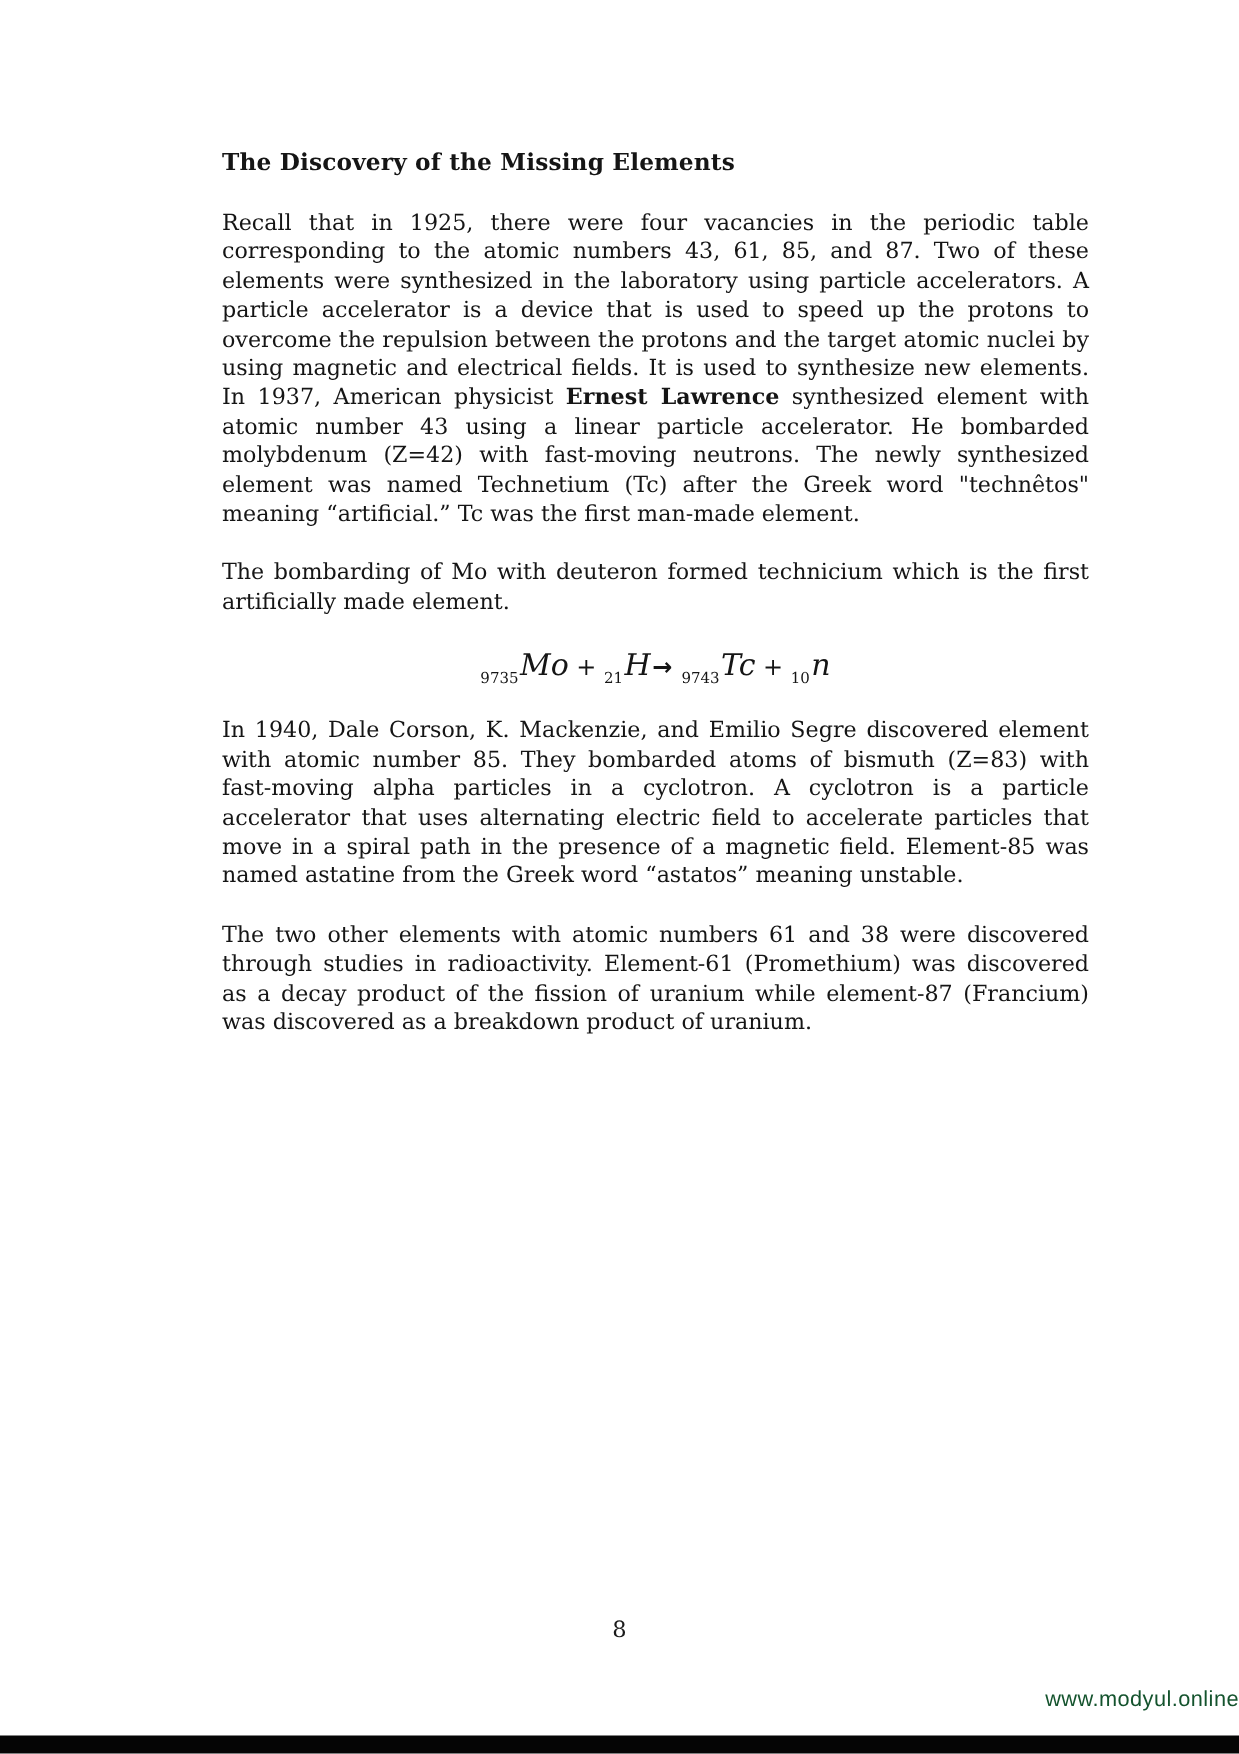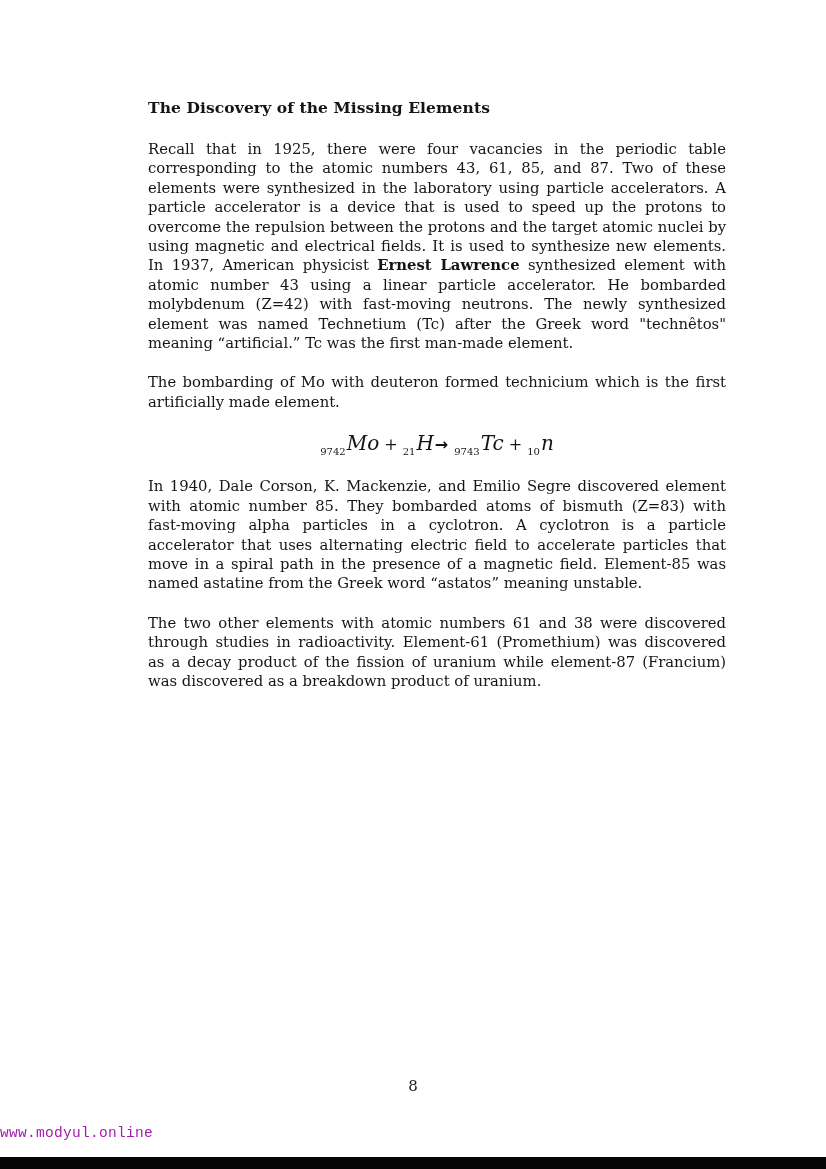--- a/index.html
+++ b/index.html
@@ -75,24 +75,24 @@
       top: 1077px;
       text-align: center;
       font-size: 15px;
       color: #1a1a1a;
     }
     .watermark {
       position: absolute;
       left: 0;
       right: 0;
       top: 1125px;
-      text-align: left;
+      text-align: right;
       font-size: 14.5px;
-      color: #a21caf;
-      font-family: Liberation Mono, monospace;
+      color: #14532d;
+      font-family: Liberation Sans, sans-serif;
       letter-spacing: 0.3px;
     }
     .footer-bar {
       position: absolute;
       left: 0;
       right: 0;
       bottom: 0;
       height: 12px;
       background: #050505;
     }
@@ -106,21 +106,21 @@
 
     <div class="doc-heading">The Discovery of the Missing Elements</div>
 
     <p class="doc-para"><span>Recall that in 1925, there were four vacancies in the periodic table corresponding to the atomic numbers 43, 61, 85, and 87. Two of these elements were synthesized in the laboratory using particle accelerators. A particle accelerator is a device that is used to speed up the protons to overcome the repulsion between the protons and the target atomic nuclei by using magnetic and electrical fields. It is used to synthesize new elements. In 1937, American physicist </span><span class="bold">Ernest Lawrence</span><span> synthesized element with atomic number 43 using a linear particle accelerator. He bombarded molybdenum (Z=42) with fast-moving neutrons. The newly synthesized element was named Technetium (Tc) after the Greek word "technêtos" meaning “artificial.” Tc was the first man-made element.</span></p>
 
     <p class="doc-para">The bombarding of Mo with deuteron formed technicium which is the first artificially made element.</p>
 
     <div class="equation">
       <span class="nuclide"><span class="numstack">
             <span>97</span>
-            <span>42</span>
+            <span>35</span>
           </span><span class="sym">Mo</span></span><span class="op">+</span><span class="nuclide"><span class="numstack">
             <span>2</span>
             <span>1</span>
           </span><span class="sym">H</span></span><span class="arrow">→</span><span class="nuclide"><span class="numstack">
             <span>97</span>
             <span>43</span>
           </span><span class="sym">Tc</span></span><span class="op">+</span><span class="nuclide"><span class="numstack">
             <span>1</span>
             <span>0</span>
           </span><span class="sym">n</span></span>

